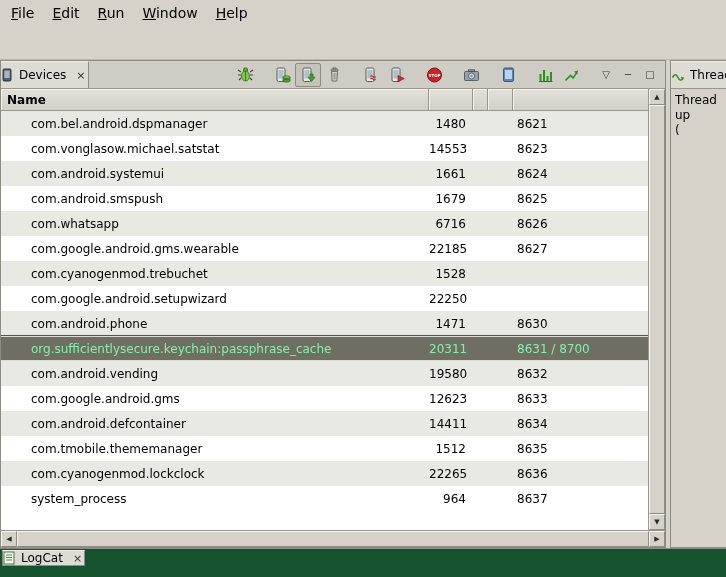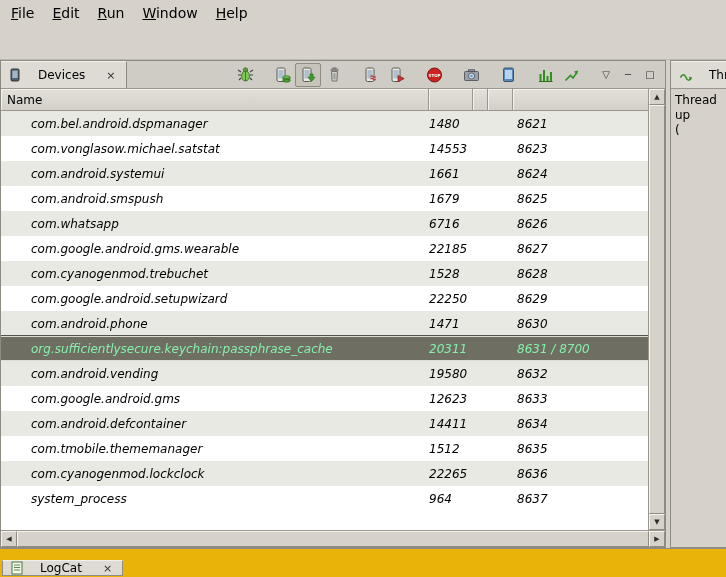--- a/index.html
+++ b/index.html
@@ -21,50 +21,50 @@
 
   
   .main{flex:1;display:flex;min-height:0;background:#d6d2ca;}
   .panel{display:flex;flex-direction:column;min-width:0;}
   .panel.devices{width:664px;border:1px solid #8e8b82;}
   .sash{width:4px;background:#d6d2ca;}
   .panel.threads{flex:1;border:1px solid #8e8b82;border-right:none;overflow:hidden;}
 
   
   .tabbar{height:27px;background:#cfccc5;border-bottom:1px solid #9a968d;display:flex;align-items:stretch;flex-shrink:0;}
-  .tab{display:flex;align-items:center;gap:16px;padding:0 8px;background:#dedbd4;
+  .tab{display:flex;align-items:center;gap:5px;padding:0 0;background:#dedbd4;
        border-right:1px solid #8e8b82;border-top:1px solid #f2f0ea;font-size:12px;white-space:nowrap;cursor:default;}
   .tab .close{margin-left:3px;font-size:11px;color:#333;padding:0 2px;line-height:1;}
   .tab-icon{display:inline-flex;align-items:center;}
 
   
   .tb-icons{margin-left:auto;display:flex;align-items:center;padding-right:4px;}
   .tbtn{width:24px;height:22px;display:inline-flex;align-items:center;justify-content:center;
         border:1px solid transparent;border-radius:2px;}
   .tbtn.pressed{background:#c6c3bb;border:1px solid #8e8b82;}
   .tbtn.sep{margin-left:11px;}
   .tbtn.glyph{font-size:10px;color:#3a3a36;width:20px;}
 
   
   .content-row{flex:1;display:flex;min-height:0;}
   .table-col{flex:1;display:flex;flex-direction:column;min-width:0;}
   .thead{height:22px;display:flex;flex-shrink:0;background:linear-gradient(#e3e0d9,#d2cfc8);}
   .th{border-right:1px solid #9a968d;border-bottom:1px solid #9a968d;box-shadow:inset 1px 1px 0 #f4f2ec;
       display:flex;align-items:center;padding-left:6px;font-size:12px;box-sizing:border-box;}
-  .th.name{width:428px;}
+  .th.name{width:428px;font-weight:bold;}
   .th.pid{width:44px;}
   .th.c3{width:15px;}
   .th.c4{width:25px;}
   .th.port{flex:1;border-right:none;}
-  .tbody{flex:1;background:#ffffff;overflow:hidden;font-style:italic;}
+  .tbody{flex:1;background:#ffffff;overflow:hidden;}
   .trow{height:25px;display:flex;align-items:center;background:#fff;}
   .trow:nth-child(odd){background:#e9e9e3;}
   .cell{box-sizing:border-box;overflow:hidden;white-space:nowrap;font-size:12px;}
   .cell.name{width:428px;padding-left:30px;}
-  .cell.pid{width:44px;text-align:left;padding-right:7px;}
+  .cell.pid{width:44px;text-align:right;padding-right:7px;}
   .cell.c3{width:15px;}
   .cell.c4{width:25px;}
   .cell.port{flex:1;padding-left:4px;}
   .trow.selected{background:#6e6e63 !important;color:#86efac;
       box-shadow:inset 0 1px 0 #dcdcd4, inset 0 -1px 0 #dcdcd4, 0 -1px 0 #55534c, 0 1px 0 #55534c;}
 
   
   .vscroll{width:16px;display:flex;flex-direction:column;background:#cac7c0;border-left:1px solid #9a968d;flex-shrink:0;}
   .hscroll{height:16px;display:flex;background:#cac7c0;border-top:1px solid #9a968d;flex-shrink:0;}
   .sb-btn{width:16px;height:16px;flex-shrink:0;display:flex;align-items:center;justify-content:center;
@@ -72,21 +72,21 @@
       border:1px solid;border-color:#f6f4ef #8e8b82 #8e8b82 #f6f4ef;box-sizing:border-box;}
   .sb-track{flex:1;display:flex;flex-direction:column;padding:0;}
   .sb-track.h{flex-direction:row;}
   .sb-thumb{flex:1;margin:0;background:#d6d2ca;border:1px solid;border-color:#f6f4ef #8e8b82 #8e8b82 #f6f4ef;box-sizing:border-box;}
 
   
   .threads-tabbar{height:27px;background:#cfccc5;border-bottom:1px solid #9a968d;display:flex;flex-shrink:0;overflow:hidden;}
   .threads-content{flex:1;background:#d6d2ca;padding:4px 2px 0 4px;font-size:12px;line-height:15px;overflow:hidden;}
 
   
-  .bottombar{height:28px;background:#eab308;border-top:1px solid #8e8b82;display:flex;align-items:flex-end;flex-shrink:0;}
+  .bottombar{height:28px;background:#14532d;border-top:1px solid #8e8b82;display:flex;align-items:flex-start;flex-shrink:0;}
   .bottombar .tab{border:1px solid #8e8b82;border-top:1px solid #f2f0ea;margin:1px 0 1px 2px;background:#dedbd4;}
 
   svg{display:block;}
 </style>
 </head>
 <body>
 
 <div class="window">
 
   <div class="menubar">
@@ -263,29 +263,27 @@
     <div class="cell c3"></div>
     <div class="cell c4"></div>
     <div class="cell port">8627</div>
   </div>
 
   <div class="trow">
     <div class="cell name">com.cyanogenmod.trebuchet</div>
     <div class="cell pid">1528</div>
     <div class="cell c3"></div>
     <div class="cell c4"></div>
-    <div class="cell port">8628</div>
   </div>
 
   <div class="trow">
     <div class="cell name">com.google.android.setupwizard</div>
     <div class="cell pid">22250</div>
     <div class="cell c3"></div>
     <div class="cell c4"></div>
-    <div class="cell port">8629</div>
   </div>
 
   <div class="trow">
     <div class="cell name">com.android.phone</div>
     <div class="cell pid">1471</div>
     <div class="cell c3"></div>
     <div class="cell c4"></div>
     <div class="cell port">8630</div>
   </div>
 

